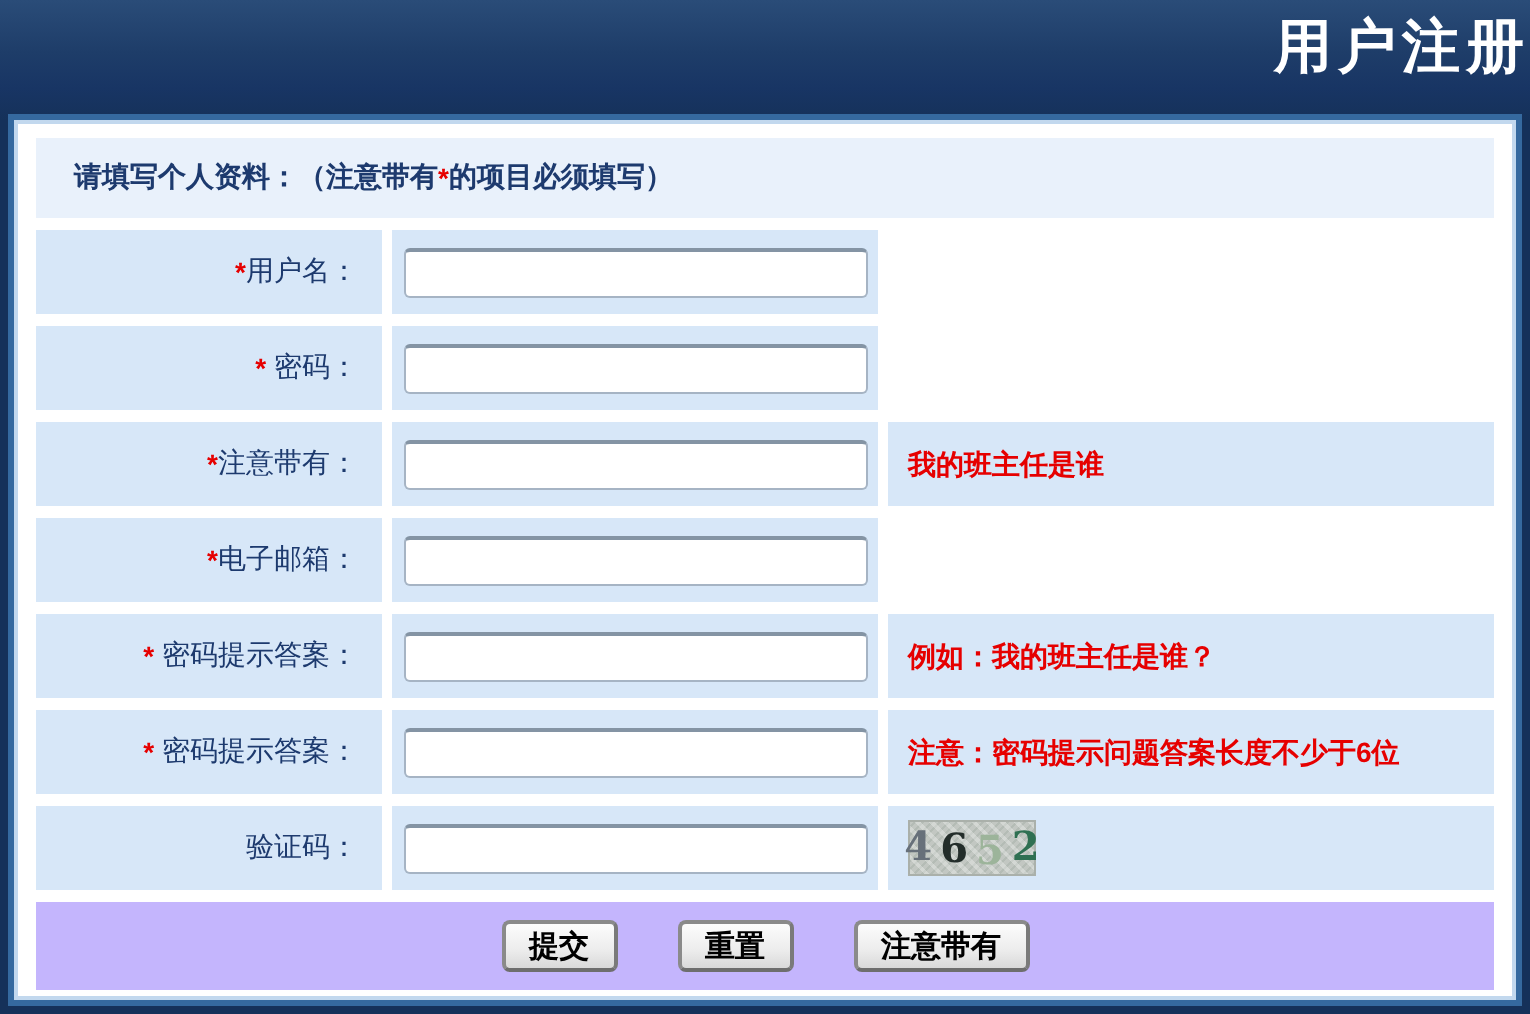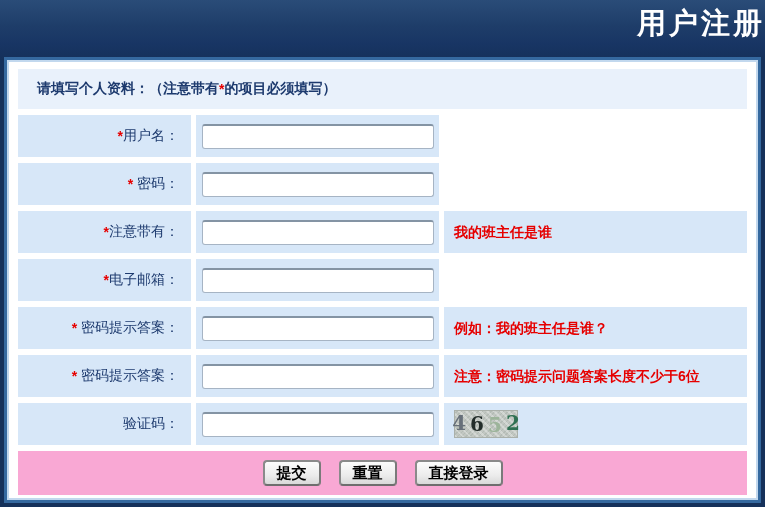--- a/index.html
+++ b/index.html
@@ -53,22 +53,22 @@
     border:1px solid #aab0aa;
     font-family:"DejaVu Serif","Liberation Serif",serif;
     font-size:20px;letter-spacing:4px;padding-left:4px;box-sizing:border-box;
   }
   .captcha span{display:inline-block;}
   .cd1{color:#67707a;transform:translateY(-1px);}
   .cd2{color:#232d2a;font-weight:bold;}
   .cd3{color:#9cb49a;transform:translateY(1px);}
   .cd4{color:#2f7052;transform:translateY(-1px);}
   
-  .button-row{height:44px;background:#f9a8d4;display:flex;align-items:center;
-    justify-content:center;gap:18px;}
+  .button-row{height:44px;background:#c4b5fd;display:flex;align-items:center;
+    justify-content:center;gap:30px;}
   .btn{
     height:26px;padding:0 12px;min-width:52px;
     background:linear-gradient(180deg,#fcfcfc 0%,#ececec 60%,#d9d9d9 100%);
     border:2px solid #8a8a8a;border-bottom-color:#6e6e6e;border-right-color:#7a7a7a;
     border-radius:4px;color:#000000;font-size:15px;font-weight:bold;
     font-family:"Liberation Sans","DejaVu Sans",sans-serif;cursor:pointer;
   }
 </style>
 </head>
 <body>
@@ -149,17 +149,17 @@
             <span class="cd2">6</span>
             <span class="cd3">5</span>
             <span class="cd4">2</span>
           </span>
       </div>
     </div>
 
     <div class="button-row">
       <button class="btn">提交</button>
       <button class="btn">重置</button>
-      <button class="btn">直接登录</button>
+      <button class="btn">注意带有</button>
     </div>
 
   </div>
 </div>
 
 </body></html>

